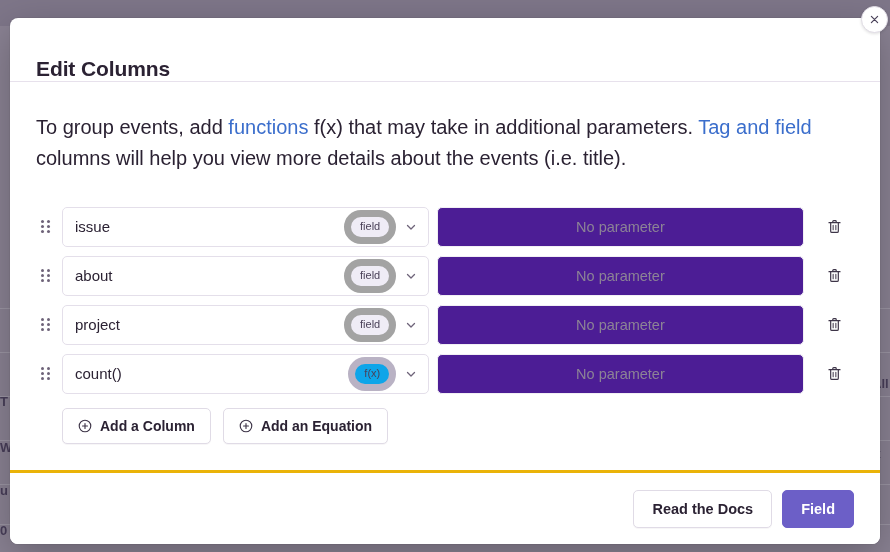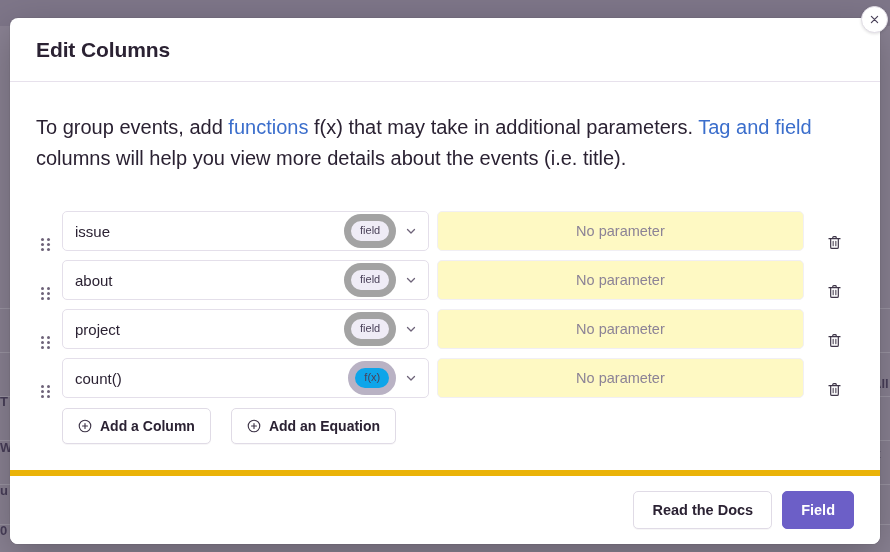--- a/index.html
+++ b/index.html
@@ -77,21 +77,21 @@
     z-index: 20;
     box-sizing: border-box;
   }
   #close-btn svg { display: block; }
 
   
   .modal-header {
     height: 64px;
     border-bottom: 1px solid #e7e1ec;
     display: flex;
-    align-items: center;
+    align-items: flex-end;
     padding: 0 26px;
     box-sizing: border-box;
   }
   .modal-title {
     font-size: 21px;
     font-weight: bold;
     color: #2b2233;
     letter-spacing: -0.1px;
   }
 
@@ -124,21 +124,21 @@
     font-weight: bold;
     color: #6e6379;
   }
   .col-head.tag-col { width: 388px; }
   .col-head.param-col { width: 390px; }
 
   
   .rows { }
   .col-row {
     display: flex;
-    align-items: flex-end;
+    align-items: center;
     height: 49px;
   }
   .drag-handle {
     width: 26px;
     flex: 0 0 26px;
     display: flex;
     align-items: center;
     justify-content: flex-start;
     padding-left: 5px;
     cursor: grab;
@@ -200,21 +200,21 @@
     display: flex;
     align-items: center;
     justify-content: center;
     color: #6e6379;
   }
 
   .param-box {
     width: 382px;
     height: 40px;
     margin-left: 8px;
-    background: #fef9c3;
+    background: #4c1d95;
     border: 1px solid #f1eff4;
     border-radius: 5px;
     display: flex;
     align-items: center;
     justify-content: center;
     box-sizing: border-box;
   }
   .param-placeholder {
     font-size: 14.5px;
     color: #8c8396;
@@ -226,21 +226,21 @@
     align-items: center;
     justify-content: center;
     cursor: pointer;
     color: #3e3548;
     margin-left: 12px;
   }
 
   
   .add-row {
     display: flex;
-    gap: 20px;
+    gap: 12px;
     margin-top: 10px;
     padding-left: 26px;
     padding-bottom: 30px;
   }
   .btn {
     display: inline-flex;
     align-items: center;
     gap: 8px;
     height: 36px;
     padding: 0 15px;
@@ -257,21 +257,21 @@
   }
   .btn .plus-icon { display: flex; align-items: center; color: #3e3548; }
 
   
   .modal-footer {
     position: absolute;
     left: 0;
     bottom: 0;
     width: 870px;
     height: 74px;
-    border-top: 6px solid #eab308;
+    border-top: 3px solid #eab308;
     display: flex;
     align-items: center;
     justify-content: flex-end;
     gap: 10px;
     padding: 0 26px;
     box-sizing: border-box;
     background: #fff;
   }
   .btn-footer {
     height: 38px;

